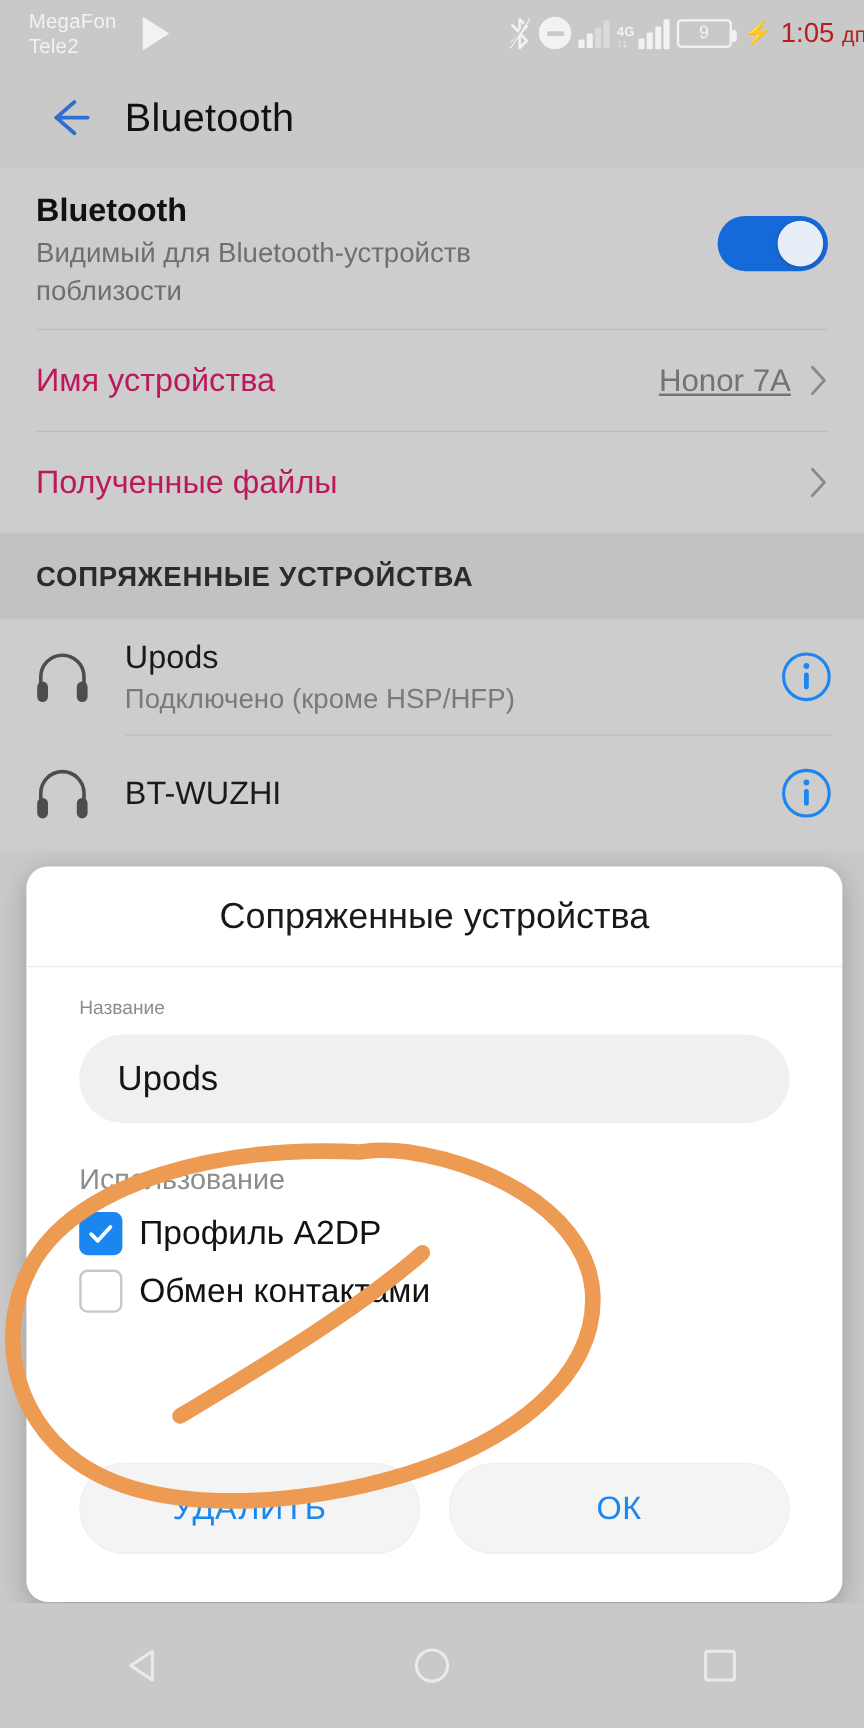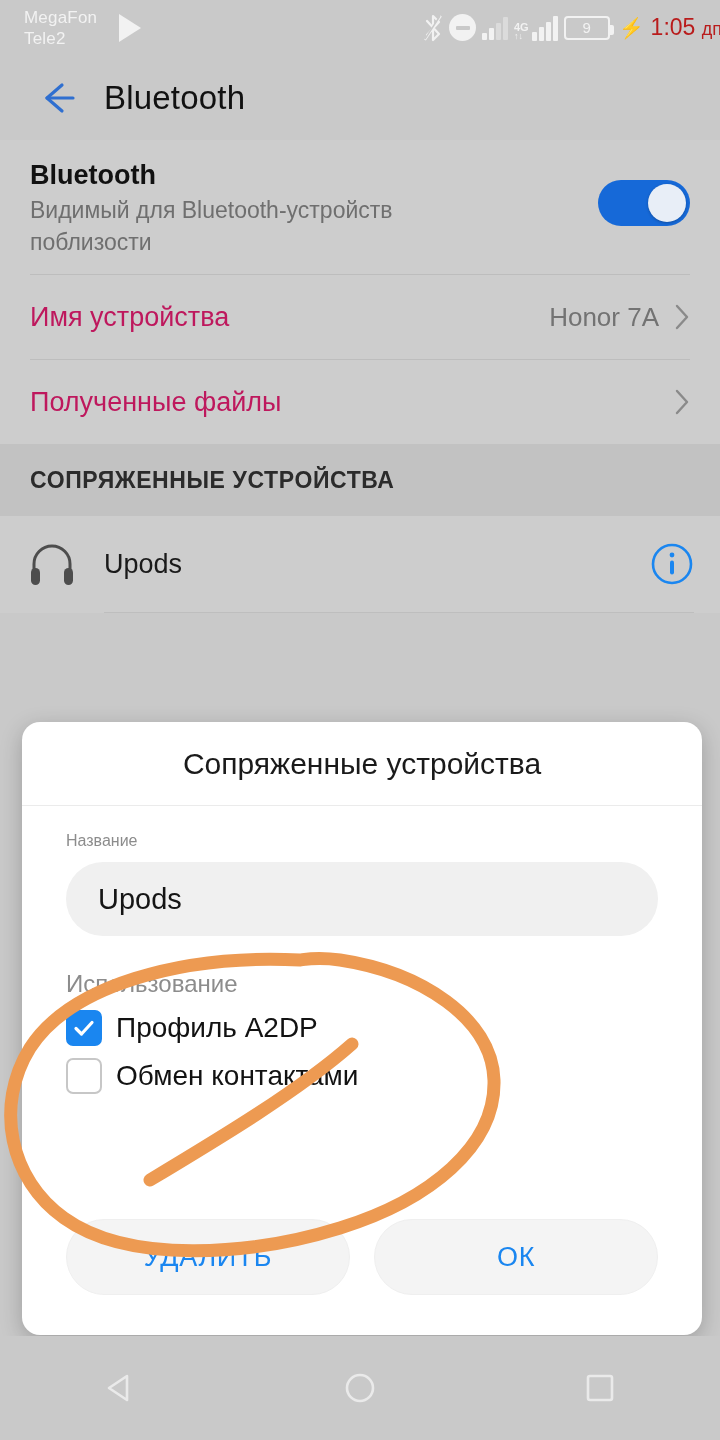--- a/index.html
+++ b/index.html
@@ -96,21 +96,21 @@
     position:absolute; right:4px; top:4px; width:38px;height:38px;border-radius:50%;
     background:#e8eef7; box-shadow:0 1px 3px rgba(0,0,0,.25);
   }
 
   .nav-row{
     display:flex; align-items:center; justify-content:space-between;
     height:84px;
   }
   .nav-label{ font-size:27px; color:#be185d; }
   .nav-right{ display:flex; align-items:center; gap:16px; }
-  .nav-value{ font-size:26px; color:#737373; }
+  .nav-value{ font-size:26px; color:#737373;text-decoration:underline; }
   .chev{ width:15px;height:26px; }
 
   .section-head{
     background:#c2c2c2; height:72px; display:flex; align-items:center;
     padding:0 30px;
   }
   .section-head span{
     font-size:23px; font-weight:bold; color:#2b2b2b; letter-spacing:.6px;
   }
 
@@ -269,30 +269,46 @@
   </div>
 
   <div class="dev-row">
     <svg class="hp-icon" viewBox="0 0 52 52">
       <path d="M8 34 L8 26 A18 18 0 0 1 44 26 L44 34" fill="none" stroke="#4d4d4d" stroke-width="3"></path>
       <rect x="5" y="30" width="9" height="17" rx="4.5" fill="#4d4d4d"></rect>
       <rect x="38" y="30" width="9" height="17" rx="4.5" fill="#4d4d4d"></rect>
     </svg>
     <div class="dev-texts">
       <div class="dev-name">Upods</div>
+      <div class="dev-state">Подключено (кроме HSP/HFP)</div>
     </div>
     <svg class="info-ic" viewBox="0 0 44 44">
       <circle cx="22" cy="22" r="19" fill="none" stroke="#1a86f0" stroke-width="2.6"></circle>
       <circle cx="22" cy="13" r="2.4" fill="#1a86f0"></circle>
       <rect x="20" y="18.5" width="4" height="14" rx="2" fill="#1a86f0"></rect>
     </svg>
   </div>
 
   <div class="dev-divider"></div>
 
+  <div class="dev-row">
+    <svg class="hp-icon" viewBox="0 0 52 52">
+      <path d="M8 34 L8 26 A18 18 0 0 1 44 26 L44 34" fill="none" stroke="#4d4d4d" stroke-width="3"></path>
+      <rect x="5" y="30" width="9" height="17" rx="4.5" fill="#4d4d4d"></rect>
+      <rect x="38" y="30" width="9" height="17" rx="4.5" fill="#4d4d4d"></rect>
+    </svg>
+    <div class="dev-texts">
+      <div class="dev-name">BT-WUZHI</div>
+    </div>
+    <svg class="info-ic" viewBox="0 0 44 44">
+      <circle cx="22" cy="22" r="19" fill="none" stroke="#1a86f0" stroke-width="2.6"></circle>
+      <circle cx="22" cy="13" r="2.4" fill="#1a86f0"></circle>
+      <rect x="20" y="18.5" width="4" height="14" rx="2" fill="#1a86f0"></rect>
+    </svg>
+  </div>
 
 </div>
 
 <div class="dialog">
 
   <div class="dlg-title">Сопряженные устройства</div>
 
   <div class="dlg-body">
     <div class="field-label">Название</div>
     <div class="text-input">Upods</div>

